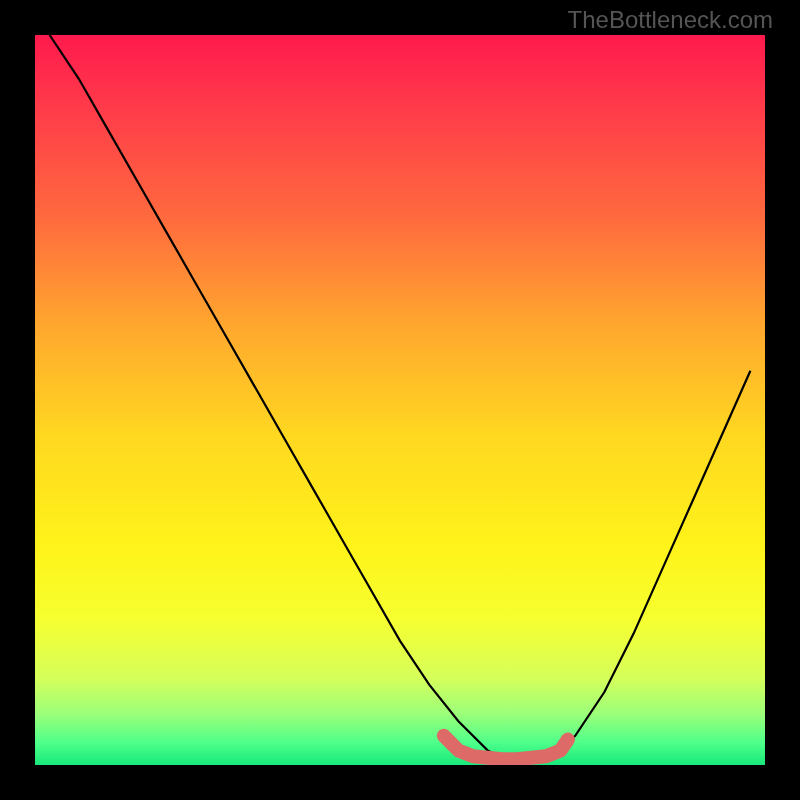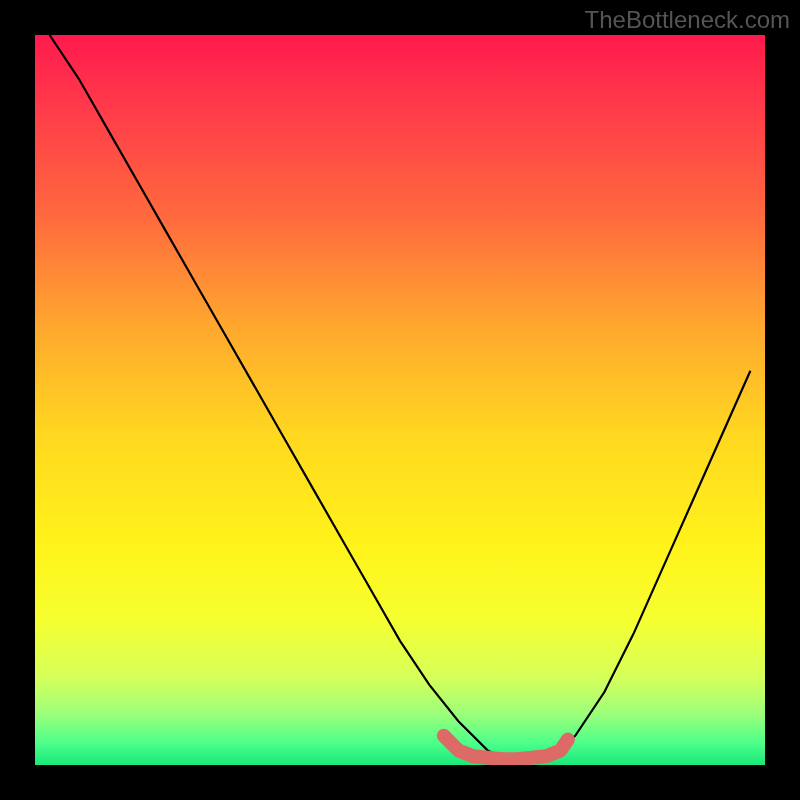--- a/index.html
+++ b/index.html
@@ -7,21 +7,21 @@
   body { background: #000; font-family: Arial, sans-serif; }
   .chart-container {
     position: relative;
     width: 800px;
     height: 800px;
     background: #000;
   }
   .watermark {
     position: absolute;
     top: 6px;
-    right: 10px;
+    right: 27px;
     color: #555;
     font-size: 24px;
     font-weight: 500;
     z-index: 10;
   }
   .plot-area {
     position: absolute;
     left: 35px;
     top: 35px;
     width: 730px;

